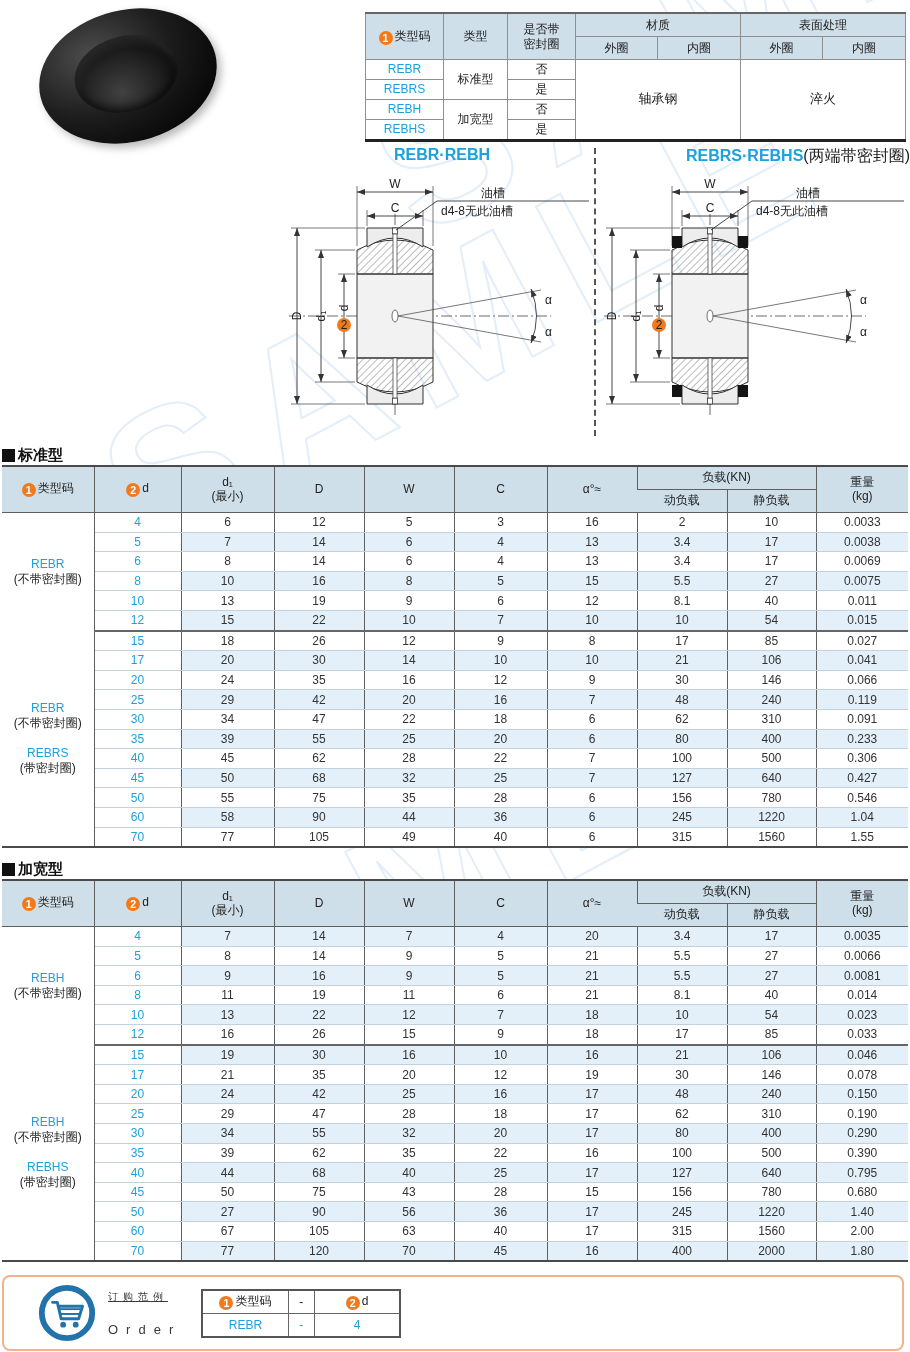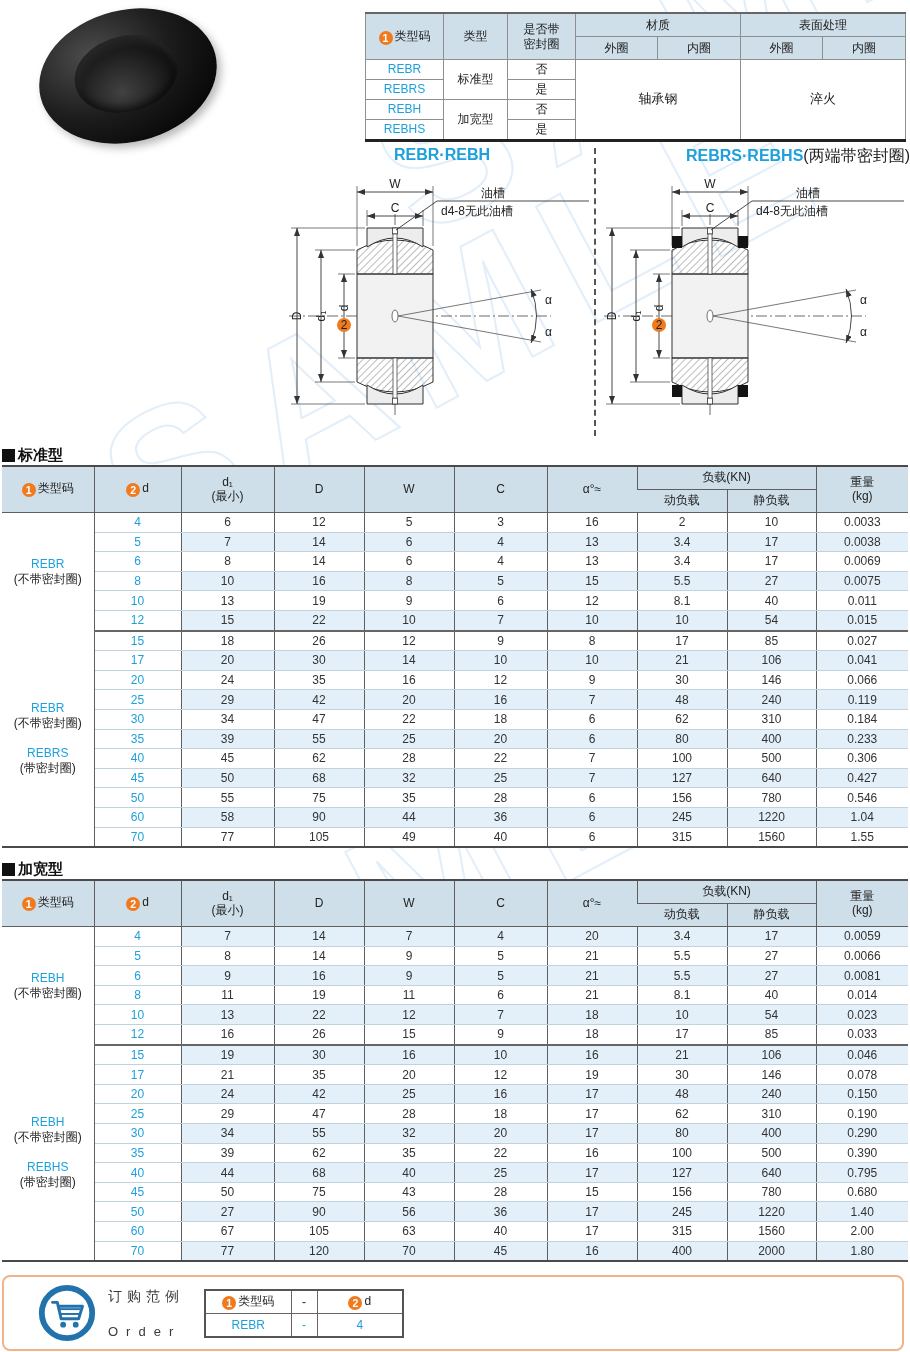--- a/index.html
+++ b/index.html
@@ -61,21 +61,21 @@
   table.big td.group-label .code{color:#1ea0dc;}
   table.big td.group-label .cn{color:#222;}
   table.big td.dcol{color:#1ea0dc;background:#fff;}
   table.big tr.shade td:not(.dcol):not(.group-label){background:#e4f0f9;}
   table.big tr.gend td{border-bottom:2px solid #666;}
 
   
   .order{border:2px solid #f2b38c;border-radius:8px;height:76px;width:902px;box-sizing:border-box;
          display:flex;align-items:center;padding-left:32px;margin-top:13px;background:#fff;}
   .order-titles{margin:0 20px 0 10px;color:#3a3a3a;}
-  .ot-cn{font-size:14px;letter-spacing:5px;}
+  .ot-cn{font-size:10px;letter-spacing:5px;text-decoration:underline;}
   .ot-en{font-size:13px;letter-spacing:8px;margin-top:18px;}
   table.order-table{border-collapse:collapse;font-size:12px;border:2px solid #555;table-layout:fixed;}
   table.order-table td{border:1px solid #666;text-align:center;height:22px;padding:0 4px;}
   table.order-table .val{color:#1ea0dc;}
 </style>
 </head>
 <body>
 
 <div class="page">
 
@@ -444,21 +444,21 @@
             </tr>
             <tr>
               <td class="dcol">30</td>
               <td>34</td>
               <td>47</td>
               <td>22</td>
               <td>18</td>
               <td>6</td>
               <td>62</td>
               <td>310</td>
-              <td>0.184</td>
+              <td>0.091</td>
             </tr>
             <tr class="shade">
               <td class="dcol">35</td>
               <td>39</td>
               <td>55</td>
               <td>25</td>
               <td>20</td>
               <td>6</td>
               <td>80</td>
               <td>400</td>
@@ -570,21 +570,21 @@
                 <div class="cn">(不带密封圈)</div>
               </td>
               <td class="dcol">4</td>
               <td>7</td>
               <td>14</td>
               <td>7</td>
               <td>4</td>
               <td>20</td>
               <td>3.4</td>
               <td>17</td>
-              <td>0.0059</td>
+              <td>0.0035</td>
             </tr>
             <tr>
               <td class="dcol">5</td>
               <td>8</td>
               <td>14</td>
               <td>9</td>
               <td>5</td>
               <td>21</td>
               <td>5.5</td>
               <td>27</td>

